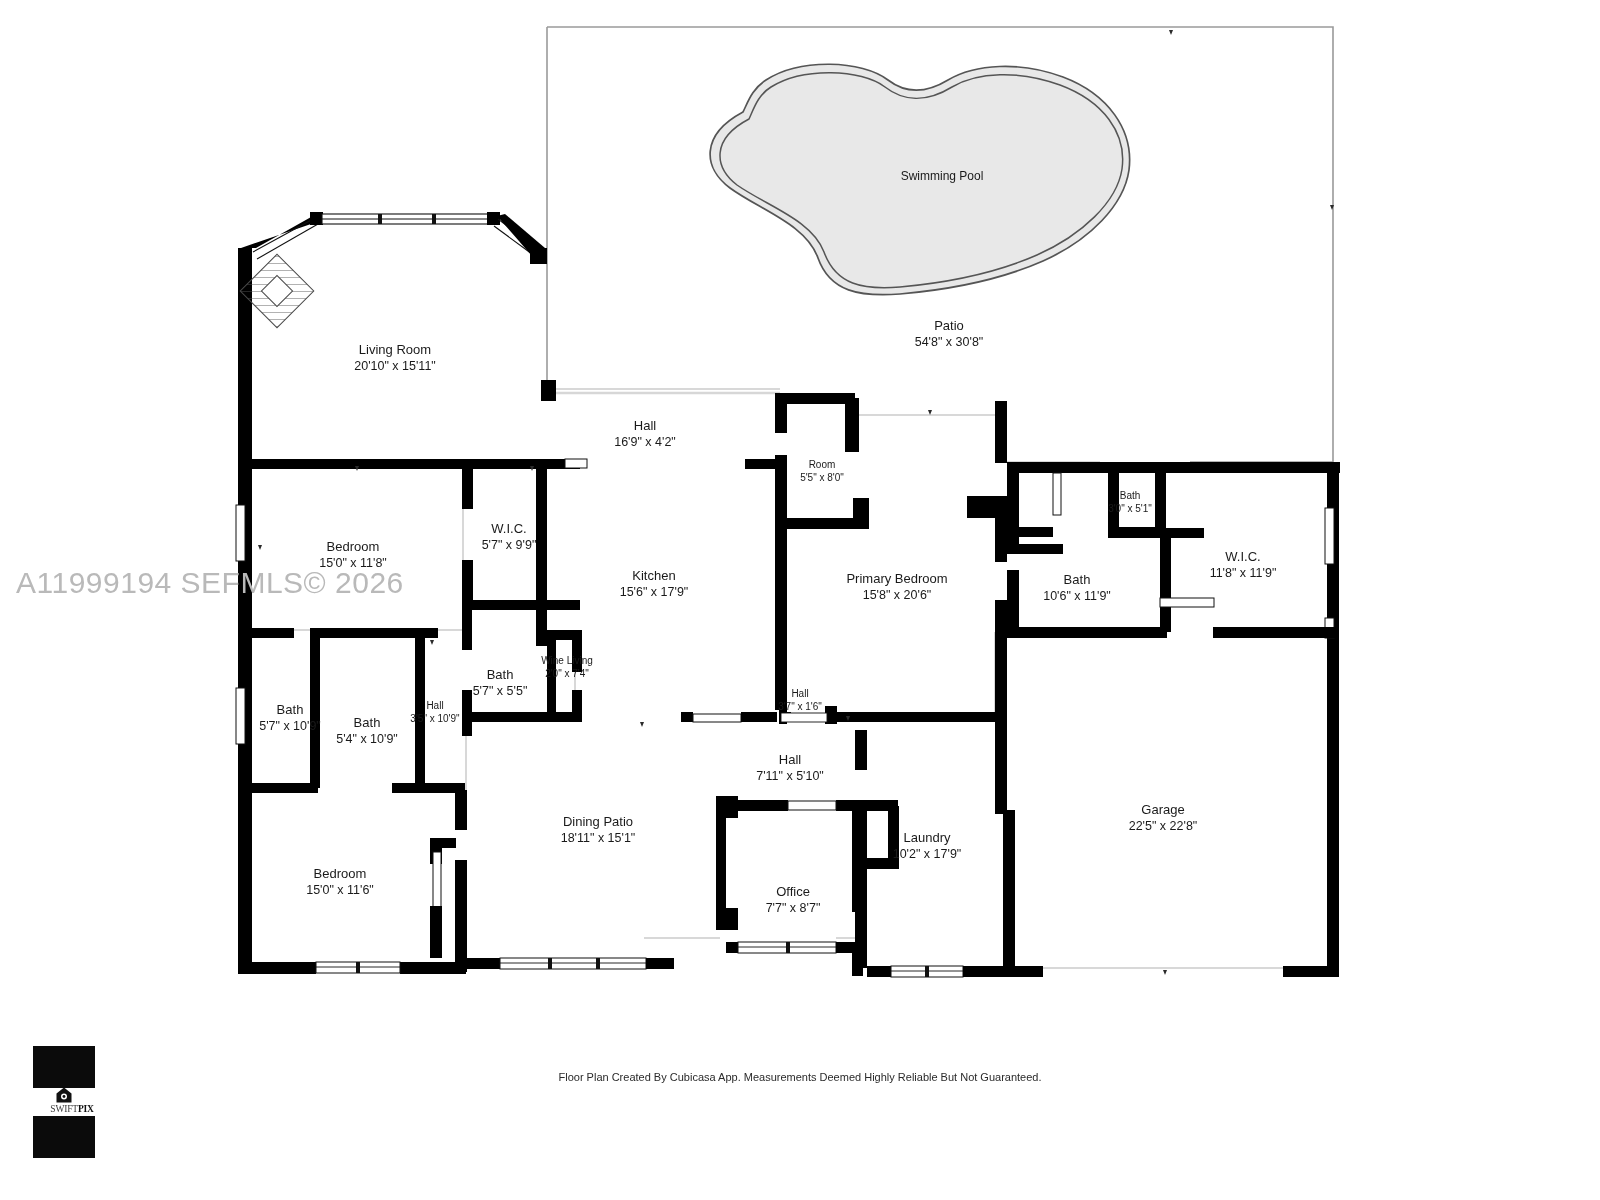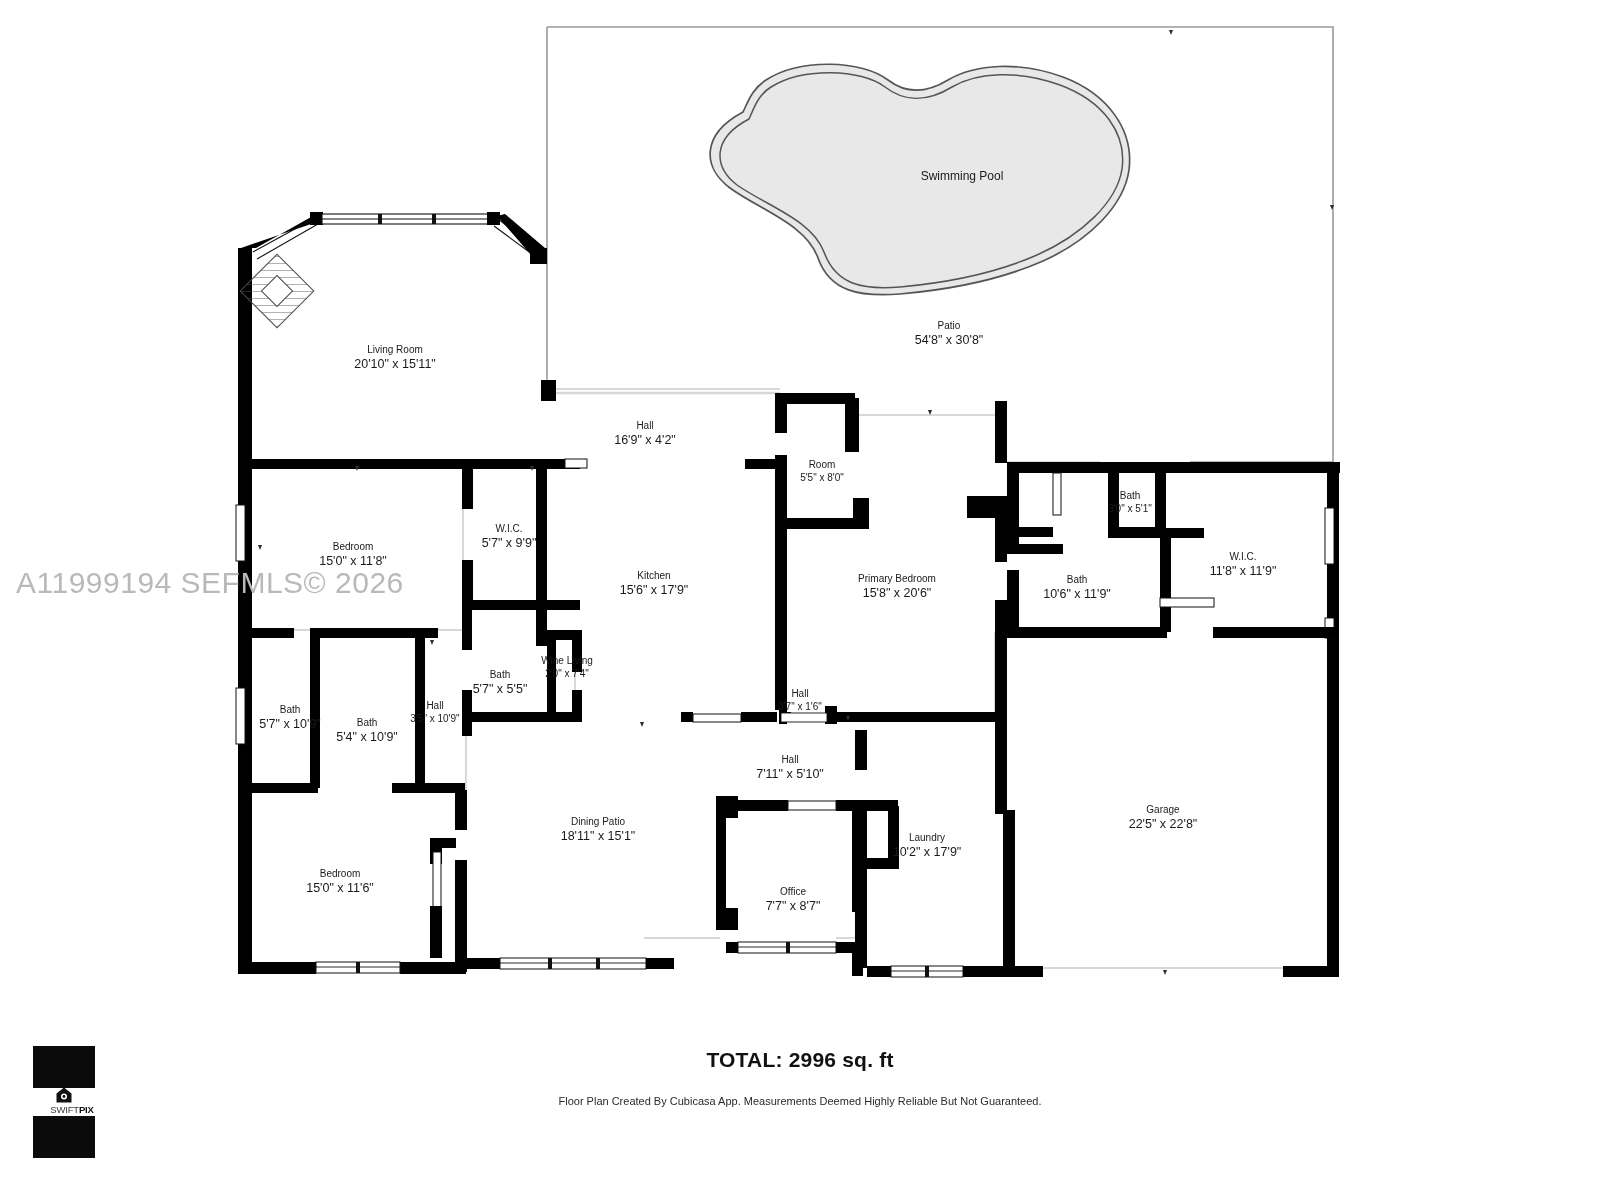--- a/index.html
+++ b/index.html
@@ -20,21 +20,21 @@
     white-space:nowrap;user-select:none;
   }
 
   
   .room-label{
     position:absolute;text-align:center;white-space:nowrap;
     transform:translate(-50%,-50%);
     line-height:1.32;color:#1a1a1a;
     font-family:"Liberation Sans","DejaVu Sans",sans-serif;
   }
-  .room-label .rname{display:block;font-size:10px;}
+  .room-label .rname{display:block;font-size:13px;}
   .room-label .rdim{display:block;font-size:12.5px;}
   .room-label.sm .rname,.room-label.sm .rdim{font-size:10px;}
   .room-label.pool .rname{font-size:12px;}
 
   
   .footer{
     position:absolute;left:0;top:1048px;width:1600px;text-align:center;
     font-family:"Liberation Sans","DejaVu Sans",sans-serif;color:#111;
   }
   .footer .total{font-size:21px;font-weight:bold;letter-spacing:0.2px;}
@@ -46,21 +46,21 @@
   .logo{position:absolute;left:33px;top:1046px;width:62px;height:112px;}
   .logo .bar{position:absolute;left:0;width:62px;height:42px;background:#0b0b0b;}
   .logo .bar.top{top:0;}
   .logo .bar.bot{top:70px;}
   .logo .mark{
     position:absolute;left:0;top:40px;width:62px;height:32px;
     display:flex;flex-direction:column;align-items:center;justify-content:flex-start;
   }
   .logo .brand{
     font-size:9.5px;letter-spacing:-0.2px;line-height:1;margin-top:1px;
-    font-family:Liberation Sans, sans-serif;color:#111;margin-left:16px;
+    font-family:Liberation Serif, serif;color:#111;margin-left:16px;
   }
   .logo .brand b{font-weight:bold;}
   .logo .brand span.light{font-weight:normal;color:#3b3b3b;}
 </style>
 </head>
 <body>
 
 <div id="plan-root">
 
   <svg id="floorplan" viewBox="0 0 1600 1200">
@@ -307,21 +307,21 @@
     </g>
   </svg>
 
   <div class="watermark">A11999194  SEFMLS© 2026</div>
 
   <div id="room-labels">
       <div class="room-label" style="left: 395px; top: 358px;">
         <span class="rname">Living Room</span>
         <span class="rdim">20'10" x 15'11"</span>
       </div>
-      <div class="room-label pool" style="left: 942px; top: 177px; margin-left: 20px;">
+      <div class="room-label pool" style="left: 942px; top: 177px;">
         <span class="rname">Swimming Pool</span>
       </div>
       <div class="room-label" style="left: 949px; top: 334px;">
         <span class="rname">Patio</span>
         <span class="rdim">54'8" x 30'8"</span>
       </div>
       <div class="room-label" style="left: 645px; top: 434px;">
         <span class="rname">Hall</span>
         <span class="rdim">16'9" x 4'2"</span>
       </div>
@@ -401,21 +401,20 @@
         <span class="rname">Bedroom</span>
         <span class="rdim">15'0" x 11'6"</span>
       </div>
       <div class="room-label" style="left: 793px; top: 900px;">
         <span class="rname">Office</span>
         <span class="rdim">7'7" x 8'7"</span>
       </div>
     </div>
 
   <div class="footer">
-    <div class="total">TOTAL: 2996 sq. ft</div>
     <div class="disclaimer">Floor Plan Created By Cubicasa App. Measurements Deemed Highly Reliable But Not Guaranteed.</div>
   </div>
 
   <div class="logo">
     <div class="bar top"></div>
     <div class="mark">
       <svg width="18" height="18" viewBox="0 0 24 24">
         <path d="M12 2 L22 10 L22 22 L2 22 L2 10 Z" fill="#111"></path>
         <circle cx="12" cy="14" r="4" fill="#ffffff"></circle>
         <circle cx="12" cy="14" r="1.9" fill="#111"></circle>

